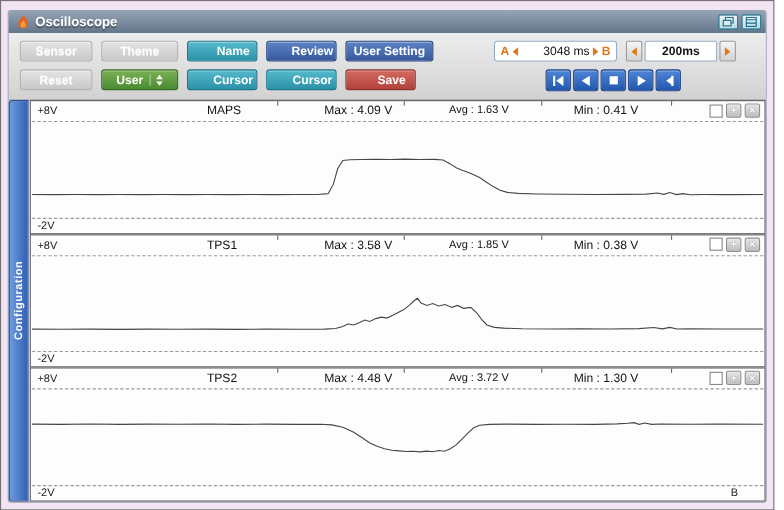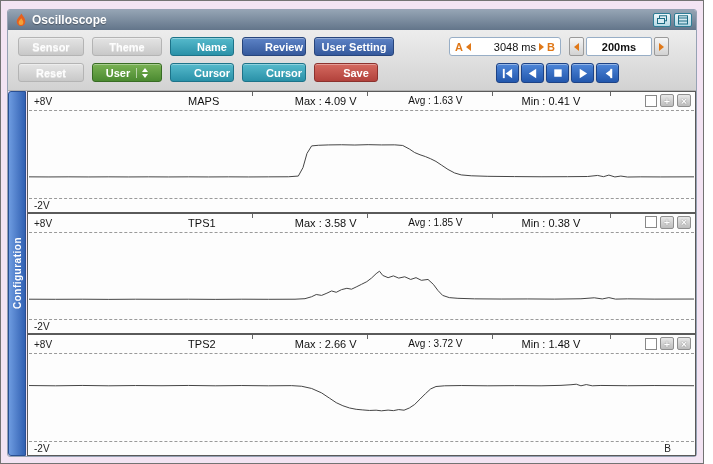--- a/index.html
+++ b/index.html
@@ -264,23 +264,23 @@
           <span class="vmin">-2V</span>
         </div>
 
         <div class="panel">
           <i class="tick t1"></i>
             <i class="tick t2"></i>
             <i class="tick t3"></i>
             <i class="tick t4"></i>
           <span class="vmax">+8V</span>
           <span class="ch-name">TPS2</span>
-          <span class="ch-max">Max : 2.66 V</span>
+          <span class="ch-max">Max : 4.48 V</span>
           <span class="ch-avg">Avg : 3.72 V</span>
-          <span class="ch-min">Min : 1.48 V</span>
+          <span class="ch-min">Min : 1.30 V</span>
           <span class="panel-ctl">
             <span class="chk"></span>
             <button class="mini">+</button>
             <button class="mini">×</button>
           </span>
           <div class="grid-top"></div>
           <div class="grid-bottom"></div>
           <svg class="wave" viewBox="0 0 1000 100" preserveAspectRatio="none">
               <polyline points="0.0,36.70 40.0,37.00 80.0,36.60 120.0,37.00 160.0,36.70 200.0,36.90 240.0,36.60 280.0,37.00 320.0,36.70 360.0,37.00 395.0,36.80 410.0,37.50 425.0,40.00 440.0,45.00 452.0,51.00 462.0,56.00 472.0,59.50 482.0,62.00 492.0,63.50 502.0,64.20 512.0,64.80 522.0,64.50 530.0,65.20 540.0,64.40 548.0,65.00 556.0,63.80 564.0,64.50 572.0,62.00 580.0,58.00 588.0,52.00 596.0,46.00 604.0,40.50 612.0,37.80 625.0,37.00 650.0,36.70 690.0,37.00 730.0,36.80 770.0,37.00 800.0,36.50 815.0,35.80 823.0,35.20 830.0,37.00 838.0,35.60 847.0,37.00 860.0,36.60 900.0,36.90 940.0,36.70 1000.0,36.90"></polyline>
             </svg>

